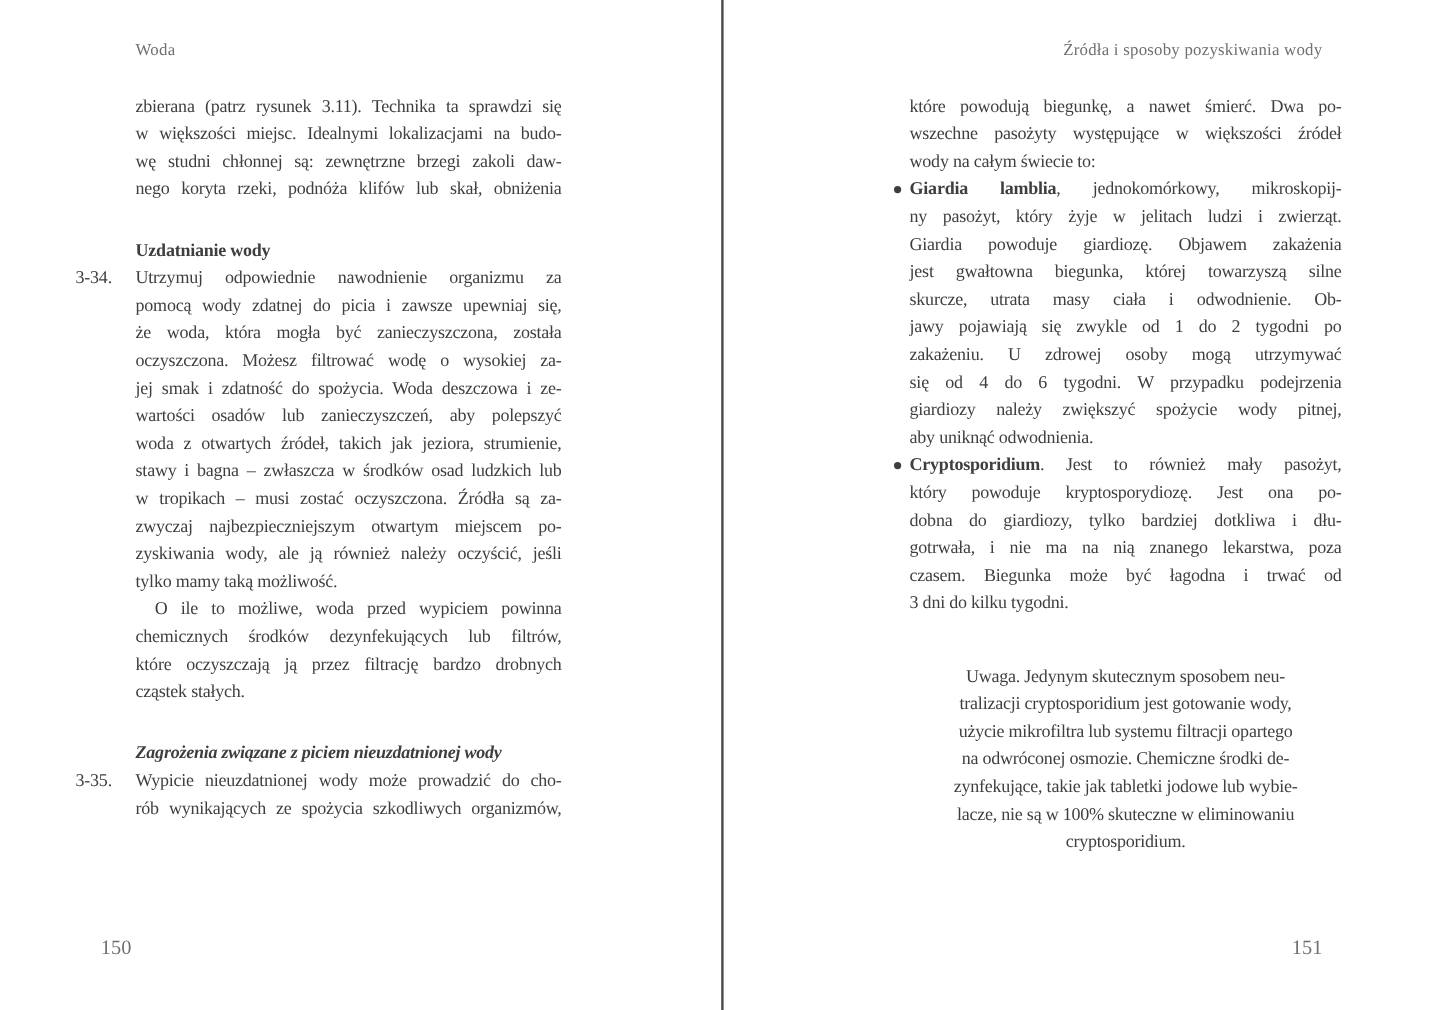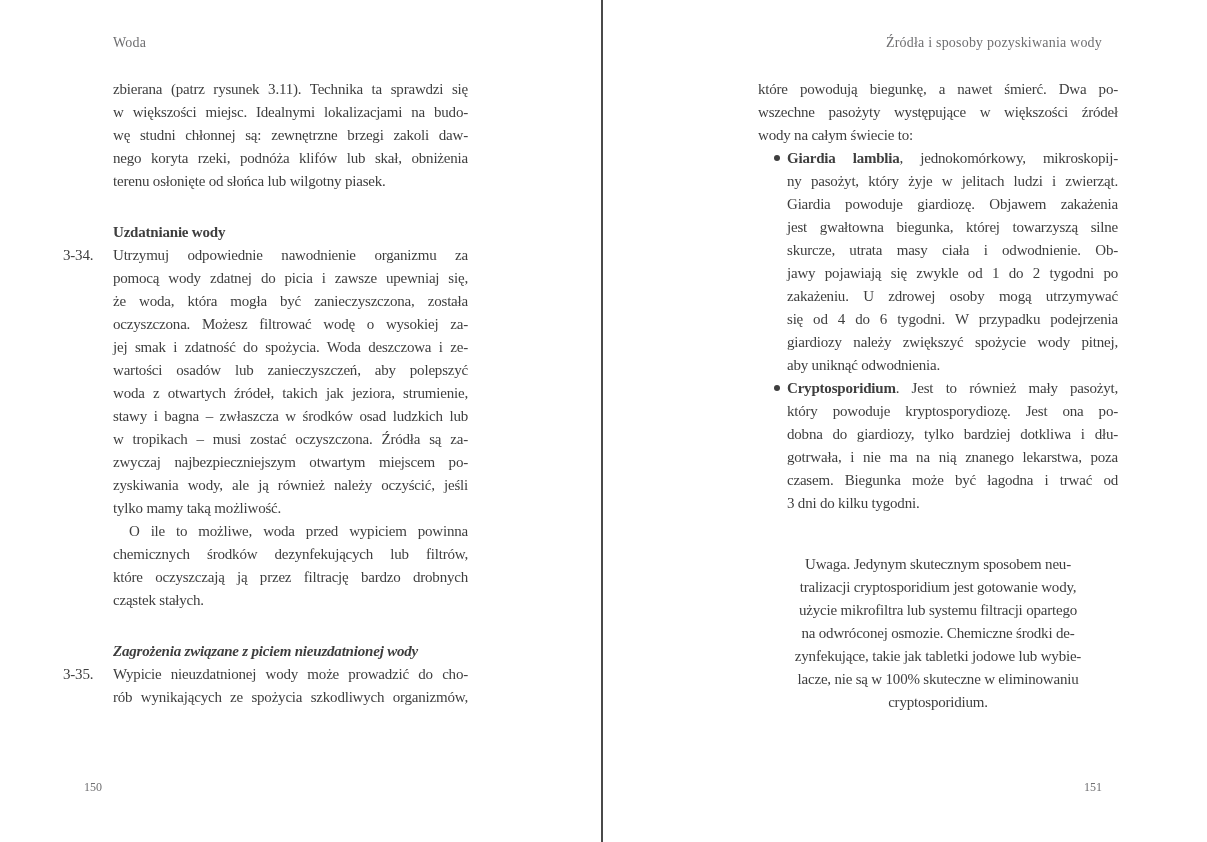--- a/index.html
+++ b/index.html
@@ -21,43 +21,42 @@
   .line {
     font-size:15px; line-height:23px; letter-spacing:-0.2px;
     white-space:nowrap; text-align:justify; text-align-last:justify; text-justify:inter-word;
   }
   .line.end { text-align-last:left; }
   .line.ind { text-indent:16px; }
   .heading { margin-top:28px; font-weight:bold; }
   .heading-italic { margin-top:28px; font-weight:bold; font-style:italic; }
   .heading .line, .heading-italic .line { text-align-last:left; white-space:nowrap; }
   .numbered .num { position:absolute; left:-50px; top:0; width:46px; font-size:15px; line-height:23px; letter-spacing:-0.2px; }
-  .bullet { margin-left:29px; }
+  .bullet { }
   .bullet .dot { position:absolute; left:-13px; top:8px; width:6px; height:6px; border-radius:50%; background:#3e3e3e; }
   .bullet strong { font-weight:bold; }
   .note { margin-top:38px; }
   .note .line { text-align:right; text-align-last:center; }
-  .page-number { position:absolute; top:780px; font-size:12px; color:#6f6f71; }
+  .page-number { position:absolute; top:780px; font-size:17px; color:#6f6f71; }
   .page-left  .page-number { left:84px; }
   .page-right .page-number { right:89px; }
 </style>
 </head>
 <body>
 
 <div class="spread">
 
   <div class="page page-left">
     <div class="running-head">Woda</div>
     <div class="page-body">
         <div class="block paragraph">
           <div class="line">zbierana (patrz rysunek 3.11). Technika ta sprawdzi się</div>
           <div class="line">w większości miejsc. Idealnymi lokalizacjami na budo-</div>
           <div class="line">wę studni chłonnej są: zewnętrzne brzegi zakoli daw-</div>
           <div class="line">nego koryta rzeki, podnóża klifów lub skał, obniżenia</div>
-          <div class="line end">terenu osłonięte od słońca lub wilgotny piasek.</div>
         </div>
         <div class="block heading">
           <div class="line end">Uzdatnianie wody</div>
         </div>
         <div class="block numbered">
           <span class="num">3-34.</span>
           <div class="line">Utrzymuj odpowiednie nawodnienie organizmu za</div>
           <div class="line">pomocą wody zdatnej do picia i zawsze upewniaj się,</div>
           <div class="line">że woda, która mogła być zanieczyszczona, została</div>
           <div class="line">oczyszczona. Możesz filtrować wodę o wysokiej za-</div>

